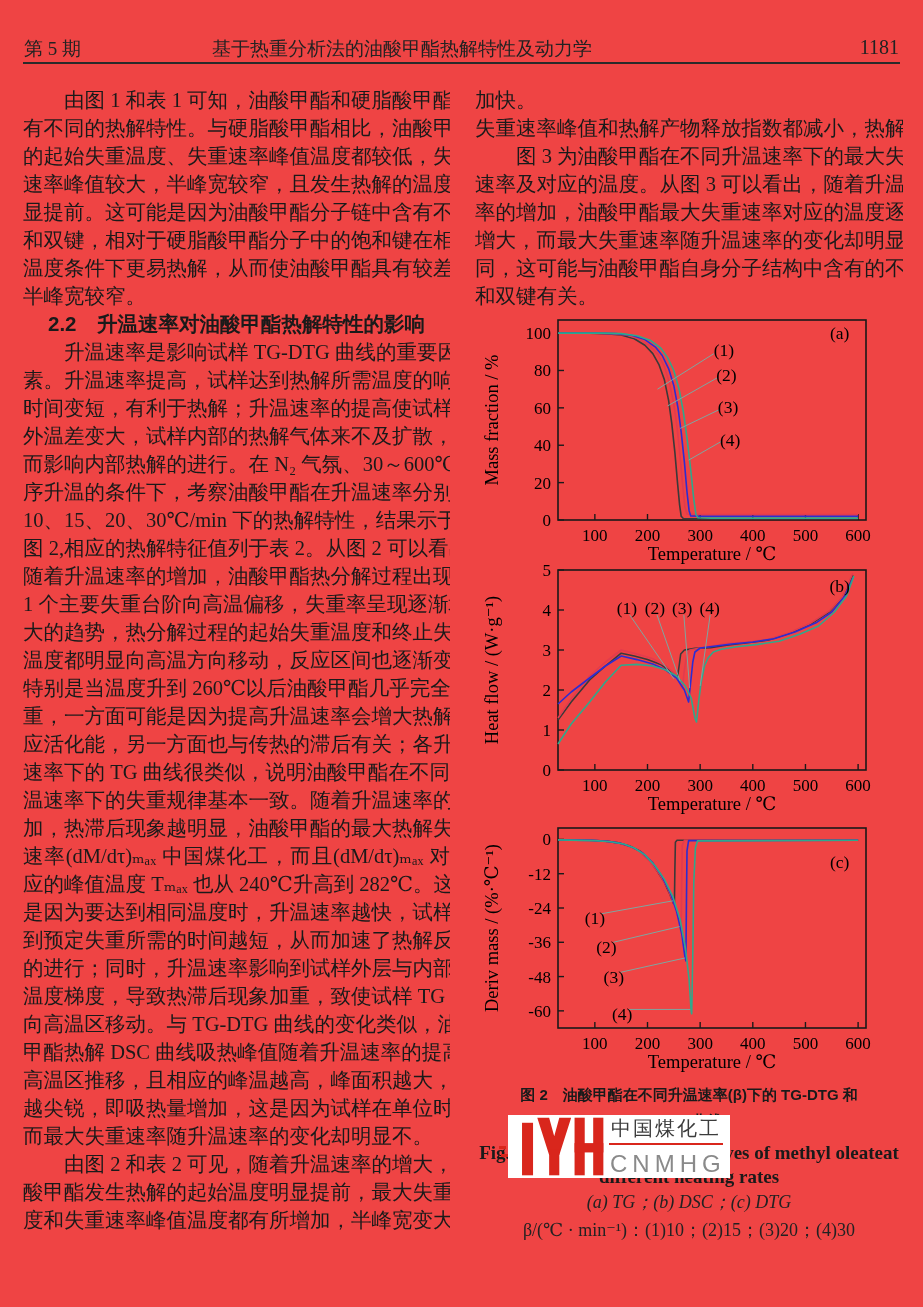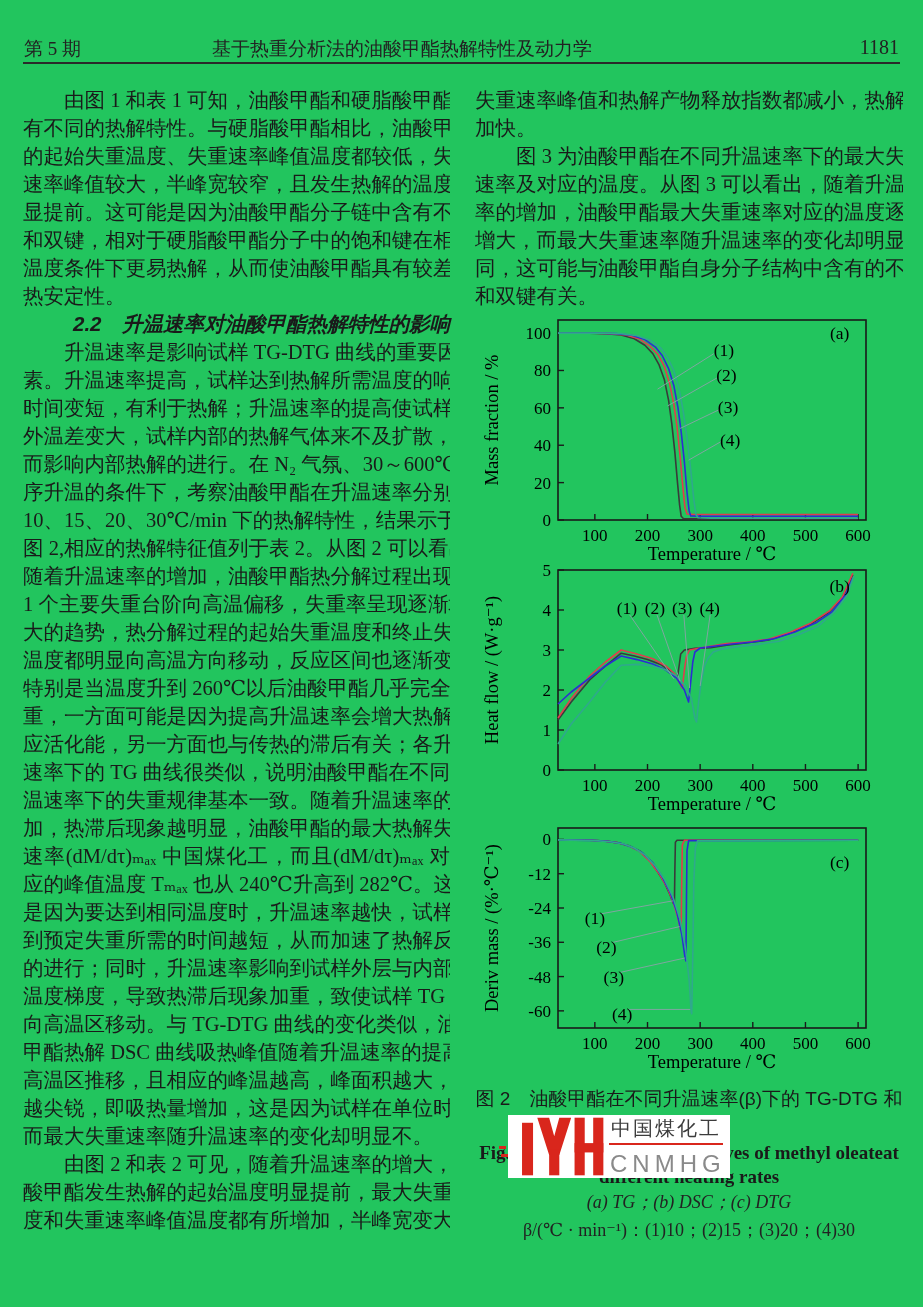--- a/index.html
+++ b/index.html
@@ -1,34 +1,34 @@
 <!DOCTYPE html>
 <html><head>
 <meta charset="utf-8">
 <style>
   html,body{margin:0;padding:0;background:#fff;}
-  #page{position:relative;width:923px;height:1307px;background:#22c55e;overflow:hidden;
+  #page{position:relative;width:923px;height:1307px;background:#ef4444;overflow:hidden;
         font-family:"Liberation Serif","DejaVu Serif",serif;color:#1a1a1a;}
   .hdr{position:absolute;top:36px;font-size:19px;color:#222;}
   #hdr-issue{left:24px;}
   #hdr-title{left:0;width:804px;text-align:center;}
   #hdr-page{right:24px;font-size:20px;}
   #hdr-rule{position:absolute;top:62px;left:23px;width:877px;height:2px;background:#2a2a2a;}
   .col{position:absolute;top:86px;font-size:20.5px;line-height:28px;}
   #col-left{left:23px;width:427px;}
   #col-right{left:475px;width:428px;}
   .line{text-align:justify;text-align-last:justify;white-space:nowrap;overflow:hidden;}
   .line.last{text-align-last:left;}
   .line.indent{text-indent:2em;}
   .sec-heading{font-family:"Liberation Sans","DejaVu Sans",sans-serif;font-weight:bold;
-               font-size:20.5px;line-height:28px;text-align:right;font-style:italic;}
+               font-size:20.5px;line-height:28px;text-align:center;}
   .chart{position:absolute;left:478px;width:432px;height:252px;}
   #chart-a{top:314px;} #chart-b{top:564px;} #chart-c{top:822px;}
   .cap{position:absolute;left:475px;width:428px;text-align:center;}
-  .cap-cn{font-family:"Liberation Sans","DejaVu Sans",sans-serif;font-weight:normal;font-size:19px;}
+  .cap-cn{font-family:"Liberation Sans","DejaVu Sans",sans-serif;font-weight:bold;font-size:15px;}
   .cap-en{font-weight:bold;font-size:19px;}
   .cap-sub{font-size:18px;color:#222;}
   #caption-line1{top:1086px;} #caption-line2{top:1112px;}
   #caption-en1{top:1140px;} #caption-en2{top:1166px;}
   #caption-sub1{top:1190px;font-style:italic;} #caption-sub2{top:1218px;}
   #watermark{position:absolute;left:508px;top:1115px;width:222px;height:63px;background:#ffffff;z-index:5;}
   #wm-logo{position:absolute;left:10px;top:1px;}
   #wm-cn{position:absolute;left:103px;top:0px;font-family:"Liberation Sans","DejaVu Sans",sans-serif;
          font-size:20px;letter-spacing:2px;color:#3c3c3c;white-space:nowrap;}
   #wm-rule{position:absolute;left:101px;top:28px;width:114px;height:2px;}
@@ -50,21 +50,21 @@
 
   <div class="col" id="col-left">
     <div>
         <div class="line indent">由图 1 和表 1 可知，油酸甲酯和硬脂酸甲酯具</div>
         <div class="line">有不同的热解特性。与硬脂酸甲酯相比，油酸甲酯</div>
         <div class="line">的起始失重温度、失重速率峰值温度都较低，失重</div>
         <div class="line">速率峰值较大，半峰宽较窄，且发生热解的温度明</div>
         <div class="line">显提前。这可能是因为油酸甲酯分子链中含有不饱</div>
         <div class="line">和双键，相对于硬脂酸甲酯分子中的饱和键在相同</div>
         <div class="line">温度条件下更易热解，从而使油酸甲酯具有较差的</div>
-        <div class="line last">热安定性。</div>
+        <div class="line last">半峰宽较窄。</div>
       </div>
     <div class="sec-heading">2.2　升温速率对油酸甲酯热解特性的影响</div>
     <div>
         <div class="line indent">升温速率是影响试样 TG-DTG 曲线的重要因</div>
         <div class="line">素。升温速率提高，试样达到热解所需温度的响应</div>
         <div class="line">时间变短，有利于热解；升温速率的提高使试样内</div>
         <div class="line">外温差变大，试样内部的热解气体来不及扩散，从</div>
         <div class="line">而影响内部热解的进行。在 N₂ 气氛、30～600℃程</div>
         <div class="line">序升温的条件下，考察油酸甲酯在升温速率分别为</div>
         <div class="line">10、15、20、30℃/min 下的热解特性，结果示于</div>
@@ -93,22 +93,22 @@
       </div>
     <div>
         <div class="line indent">由图 2 和表 2 可见，随着升温速率的增大，油</div>
         <div class="line">酸甲酯发生热解的起始温度明显提前，最大失重温</div>
         <div class="line">度和失重速率峰值温度都有所增加，半峰宽变大，且</div>
       </div>
   </div>
 
   <div class="col" id="col-right">
     <div>
+        <div class="line last">加快。</div>
         <div class="line">失重速率峰值和热解产物释放指数都减小，热解</div>
-        <div class="line last">加快。</div>
       </div>
     <div>
         <div class="line indent">图 3 为油酸甲酯在不同升温速率下的最大失重</div>
         <div class="line">速率及对应的温度。从图 3 可以看出，随着升温速</div>
         <div class="line">率的增加，油酸甲酯最大失重速率对应的温度逐渐</div>
         <div class="line">增大，而最大失重速率随升温速率的变化却明显不</div>
         <div class="line">同，这可能与油酸甲酯自身分子结构中含有的不饱</div>
         <div class="line last">和双键有关。</div>
       </div>
   </div>

